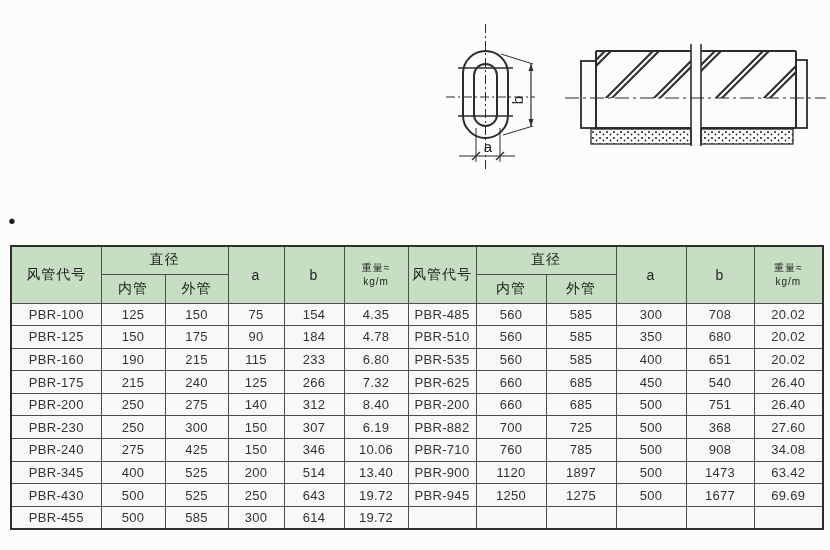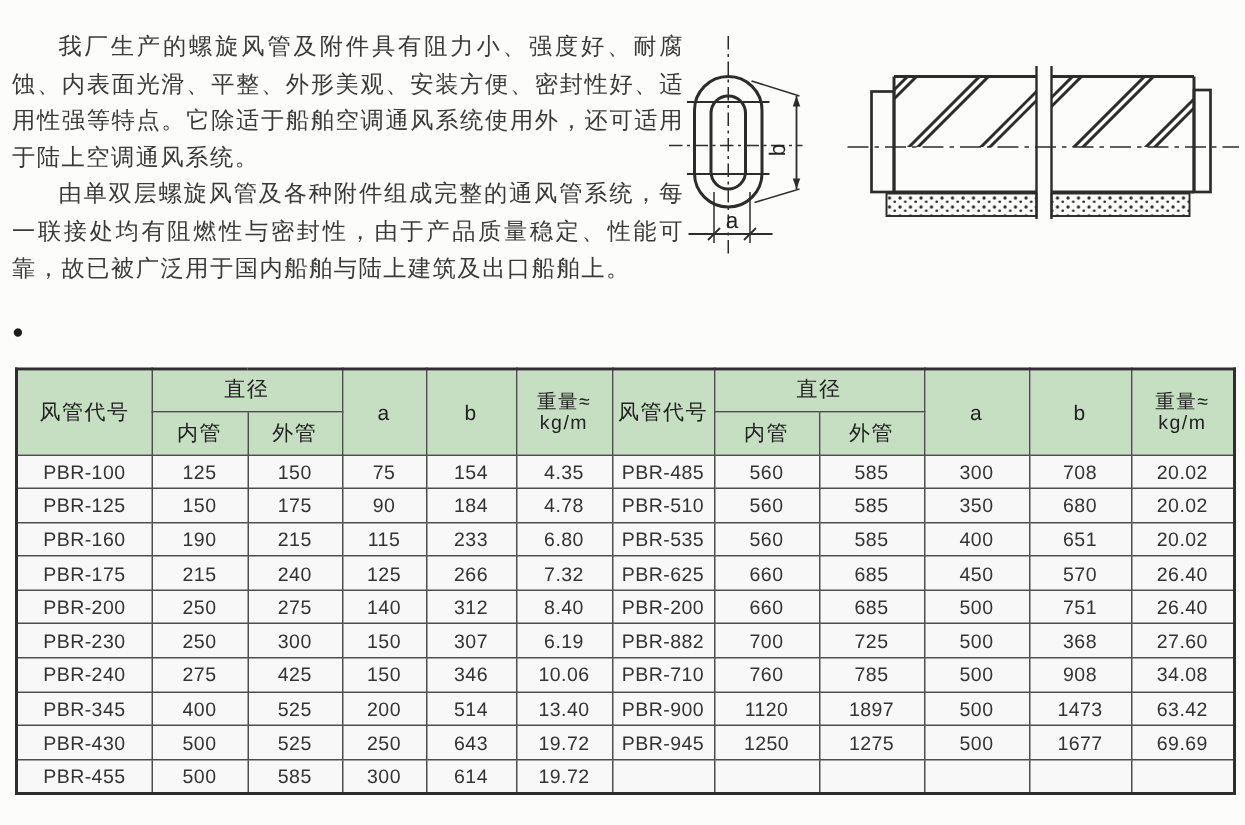--- a/index.html
+++ b/index.html
@@ -48,31 +48,27 @@
     overflow: hidden; white-space: nowrap;
   }
   table { border: 2px solid #2e2e2e; }
   thead th {
     background: #c6dfc2; color: #222;
     font-size: 14px; font-weight: normal; letter-spacing: 1px;
   }
   thead tr.h1 { height: 28px; }
   thead tr.h2 { height: 29px; }
   tbody td { height: 22.6px; font-size: 13px; color: #333; letter-spacing: 0.3px; }
-  .wt span { display: block; line-height: 14px; font-size: 13px; }
+  .wt span { display: block; line-height: 14px; font-size: 10px; }
 </style>
 </head>
 <body>
 
 <div id="page">
 
-  <div id="intro">
-    <p>我厂生产的螺旋风管及附件具有阻力小、强度好、耐腐蚀、内表面光滑、平整、外形美观、安装方便、密封性好、适用性强等特点。它除适于船舶空调通风系统使用外，还可适用于陆上空调通风系统。</p>
-    <p>由单双层螺旋风管及各种附件组成完整的通风管系统，每一联接处均有阻燃性与密封性，由于产品质量稳定、性能可靠，故已被广泛用于国内船舶与陆上建筑及出口船舶上。</p>
-  </div>
 
   <svg id="oval-diagram" class="diagram" width="122" height="170" viewBox="0 0 122 170">
 
     <line class="drawline" x1="40.5" y1="8" x2="40.5" y2="154" stroke-width="1" stroke-dasharray="9 3 2 3"></line>
     <line class="drawline" x1="1" y1="81" x2="90" y2="81" stroke-width="1" stroke-dasharray="9 3 2 3"></line>
 
     <rect class="drawline" x="18" y="35" width="45" height="87" rx="22.5" stroke-width="2"></rect>
 
     <rect class="drawline" x="29" y="48" width="23" height="62" rx="11.5" stroke-width="2"></rect>
 
@@ -239,21 +235,21 @@
             <td>PBR-175</td>
             <td>215</td>
             <td>240</td>
             <td>125</td>
             <td>266</td>
             <td>7.32</td>
             <td>PBR-625</td>
             <td>660</td>
             <td>685</td>
             <td>450</td>
-            <td>570</td>
+            <td>540</td>
             <td>26.40</td>
           </tr>
           <tr>
             <td>PBR-200</td>
             <td>250</td>
             <td>275</td>
             <td>140</td>
             <td>312</td>
             <td>8.40</td>
             <td>PBR-200</td>

